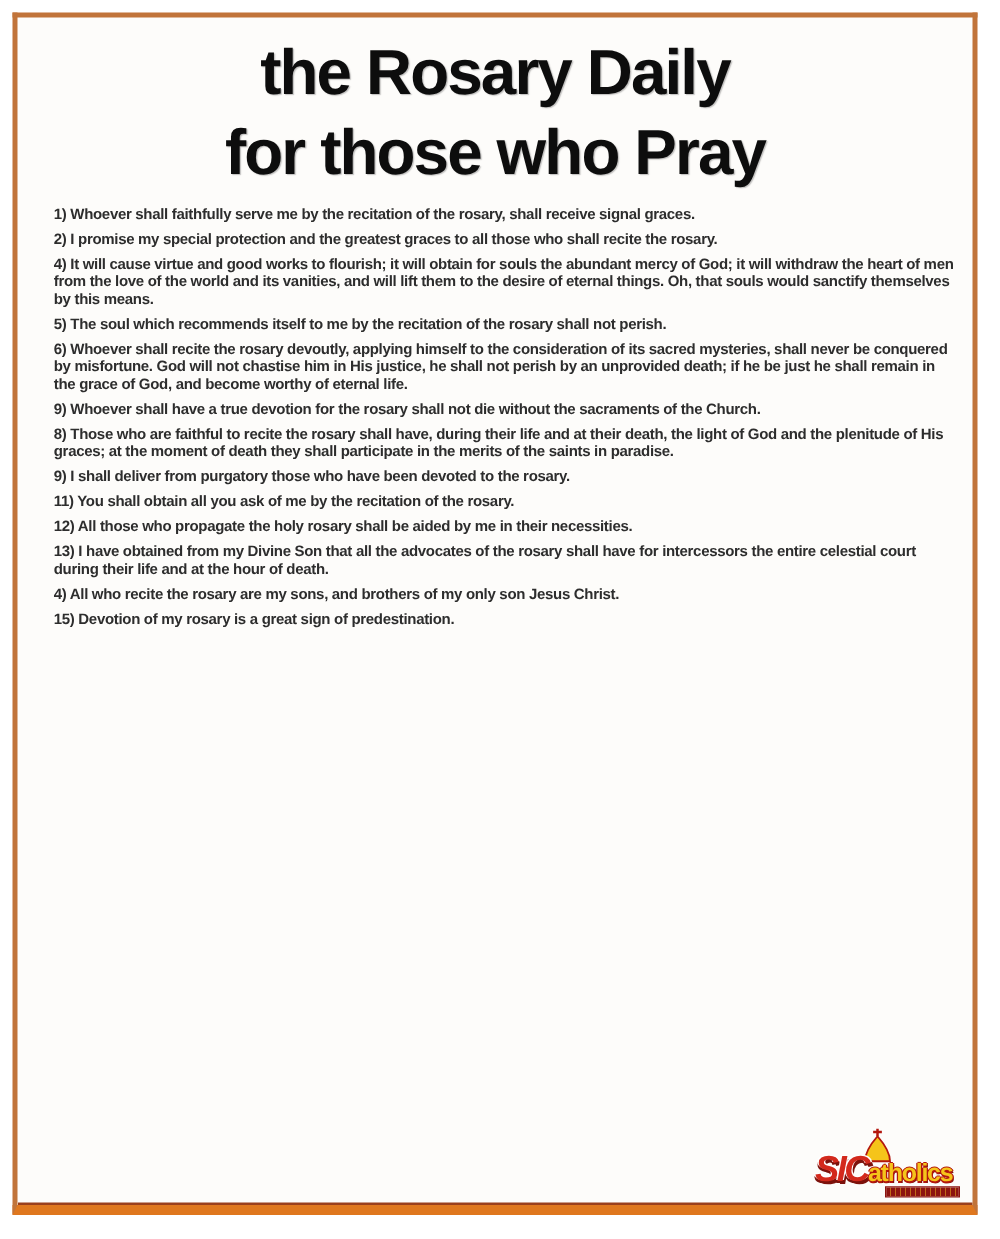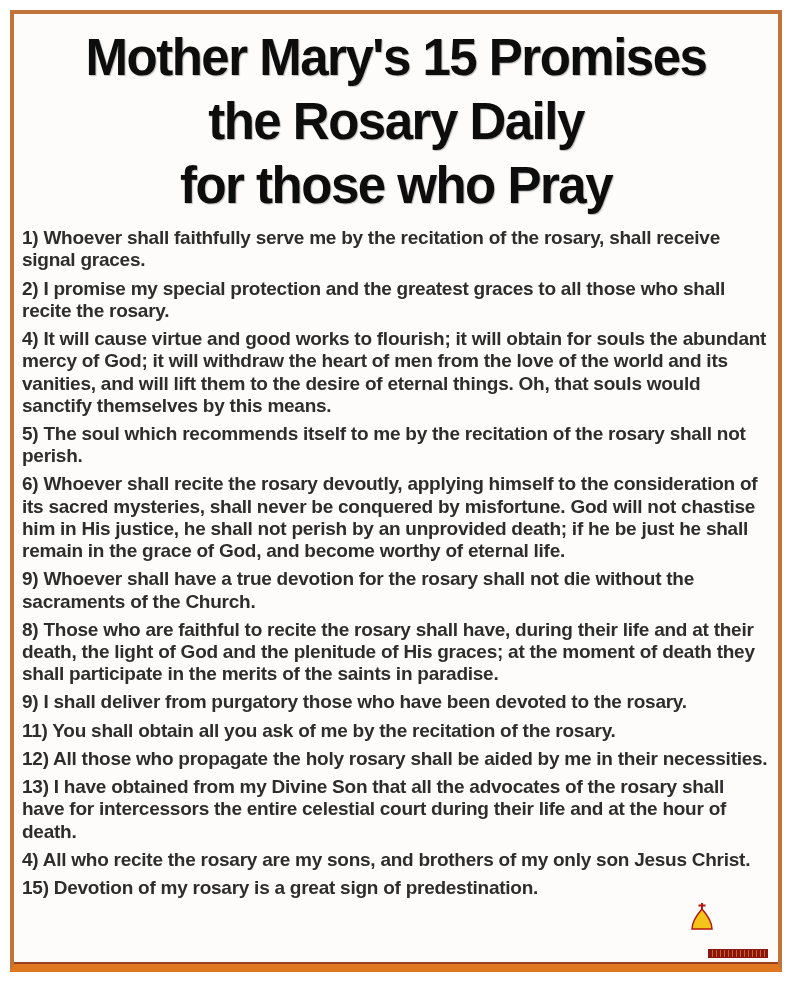--- a/index.html
+++ b/index.html
@@ -34,24 +34,25 @@
     font-weight: bold;
     font-size: 51px;
     line-height: 1.25;
     letter-spacing: -1.5px;
     color: #0d0d0d;
     text-shadow: 1px 1px 1px rgba(0,0,0,0.25);
   }
   .promises {
     padding: 10px 10px 0 8px;
     font-weight: bold;
-    font-size: 19px;
+    font-size: 12px;
     letter-spacing: -0.25px;
     line-height: 1.17;
     color: #2d2d2d;
+    margin-left: 21px;
   }
   .promises p {
     margin: 0 0 6px 0;
   }
   
   .logo {
     position: absolute;
     right: 8px;
     bottom: 6px;
     width: 118px;
@@ -100,21 +101,20 @@
     border: 1px solid #8c1410;
   }
 </style>
 </head>
 <body>
 
 <div class="page">
   <div class="frame">
 
     <div class="title">
-      <div>Mother Mary's 15 Promises</div>
       <div>the Rosary Daily</div>
       <div>for those who Pray</div>
     </div>
 
     <div class="promises">
       <p>1) Whoever shall faithfully serve me by the recitation of the rosary, shall receive signal graces.</p>
       <p>2) I promise my special protection and the greatest graces to all those who shall recite the rosary.</p>
       <p>4) It will cause virtue and good works to flourish; it will obtain for souls the abundant mercy of God; it will withdraw the heart of men from the love of the world and its vanities, and will lift them to the desire of eternal things. Oh, that souls would sanctify themselves by this means.</p>
       <p>5) The soul which recommends itself to me by the recitation of the rosary shall not perish.</p>
       <p>6) Whoever shall recite the rosary devoutly, applying himself to the consideration of its sacred mysteries, shall never be conquered by misfortune. God will not chastise him in His justice, he shall not perish by an unprovided death; if he be just he shall remain in the grace of God, and become worthy of eternal life.</p>
@@ -127,17 +127,20 @@
       <p>4) All who recite the rosary are my sons, and brothers of my only son Jesus Christ.</p>
       <p>15) Devotion of my rosary is a great sign of predestination.</p>
     </div>
 
     <div class="logo">
       <svg class="dome-icon" width="28" height="32" viewBox="0 0 28 32">
         <path d="M14 7 C7 15 4 21 4 27 L24 27 C24 21 21 15 14 7 Z" fill="#f5c41a" stroke="#b3170e" stroke-width="1.5"></path>
         <line x1="14" y1="7" x2="14" y2="1" stroke="#b3170e" stroke-width="2"></line>
         <line x1="10.5" y1="3.5" x2="17.5" y2="3.5" stroke="#b3170e" stroke-width="2"></line>
       </svg>
+      <div class="logo-text">
+        <span class="logo-red">SIC</span><span class="logo-yellow">atholics</span>
+      </div>
       <div class="logo-tagline"></div>
     </div>
 
   </div>
 </div>
 
 </body></html>

